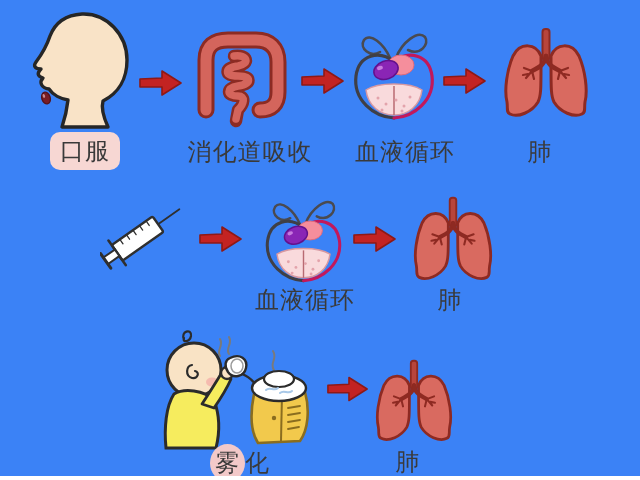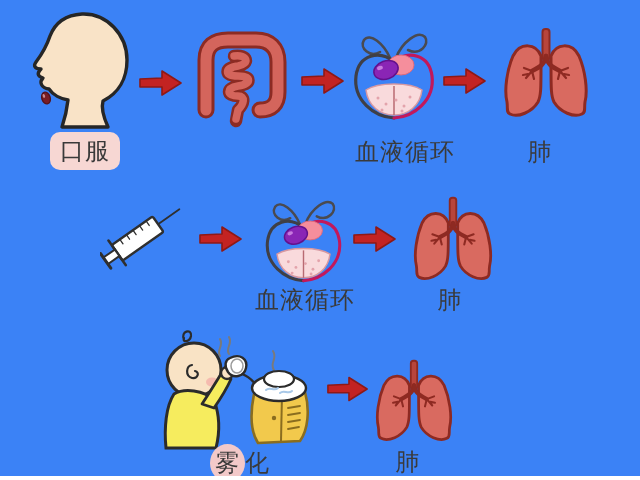--- a/index.html
+++ b/index.html
@@ -85,20 +85,21 @@
     <path d="M48,30 C49,38 54,41 62,45" fill="none" stroke="#8e2a22" stroke-width="4.5" stroke-linecap="round"></path>
     <g fill="none" stroke="#8e2a22" stroke-width="2.2" stroke-linecap="round">
       <path d="M34,45 L26,42 M34,45 L28,52 M34,45 L36,53 M30,48 L25,49"></path>
       <path d="M62,45 L70,42 M62,45 L68,52 M62,45 L60,53 M66,48 L71,49"></path>
     </g>
   </svg>
 
   <div class="lbl" style="left:40px;top:132px;width:90px">
     <span class="hl-pill-pink">口服</span>
   </div>
+  <div class="lbl" style="left:185px;top:136px;width:130px">消化道吸收</div>
   <div class="lbl" style="left:350px;top:136px;width:110px">血液循环</div>
   <div class="lbl" style="left:510px;top:136px;width:60px">肺</div>
 
   <svg class="abs" style="left:100px;top:196px" width="95" height="88" viewBox="0 0 95 88">
     <g transform="translate(4,66) rotate(-35)" fill="none" stroke="#2f2f2f" stroke-linecap="round">
       <path d="M66,0 L92,0" stroke-width="1.8"></path>
       <rect x="16" y="-9.5" width="50" height="19" rx="2" fill="#ffffff" stroke-width="2.4"></rect>
       <path d="M16,-15 L16,15" stroke-width="2.6"></path>
       <rect x="2" y="-4" width="14" height="8" fill="#ffffff" stroke-width="2"></rect>
       <path d="M2,-9 L2,9" stroke-width="3"></path>

